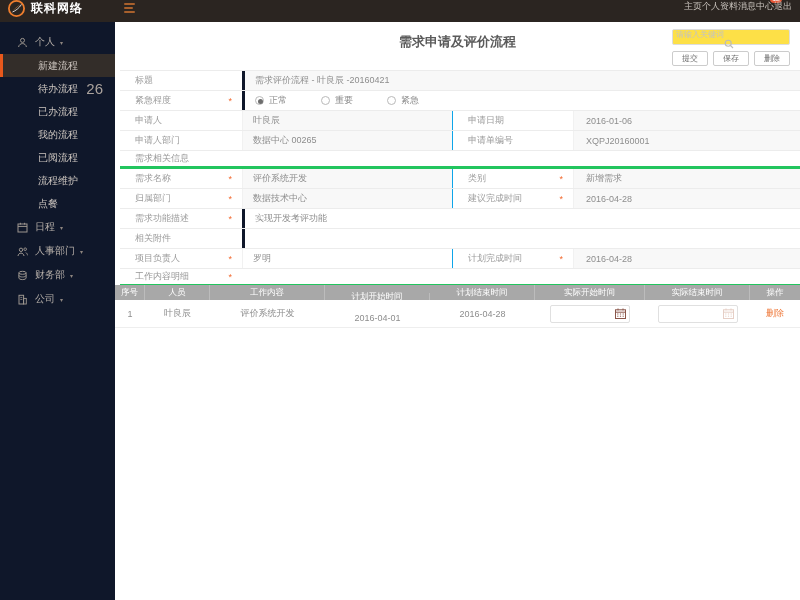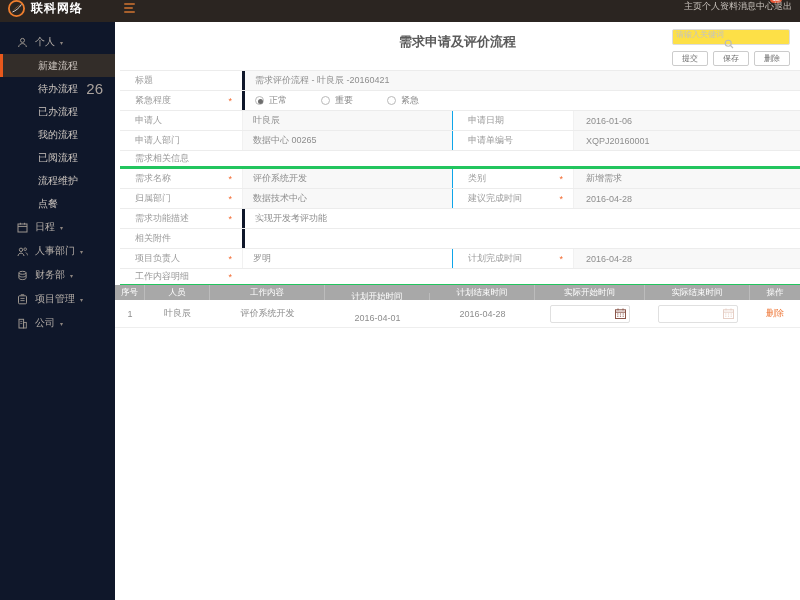--- a/index.html
+++ b/index.html
@@ -154,30 +154,20 @@
       <span>人事部门</span>
       <span class="caret">▾</span>
     </div>
     <div class="side-group-header">
       <svg class="gicon" viewBox="0 0 11 11">
         <ellipse cx="5.5" cy="2.8" rx="3.6" ry="1.5" fill="none" stroke="#9d968f" stroke-width="1"></ellipse>
         <path d="M1.9 2.8v5.2c0 .9 1.6 1.6 3.6 1.6s3.6-.7 3.6-1.6V2.8" fill="none" stroke="#9d968f" stroke-width="1"></path>
         <path d="M1.9 5.4c0 .9 1.6 1.6 3.6 1.6s3.6-.7 3.6-1.6" fill="none" stroke="#9d968f" stroke-width="0.9"></path>
       </svg>
       <span>财务部</span>
-      <span class="caret">▾</span>
-    </div>
-    <div class="side-group-header">
-      <svg class="gicon" viewBox="0 0 11 11">
-        <rect x="1.5" y="1.8" width="8" height="8" rx="1" fill="none" stroke="#9d968f" stroke-width="1"></rect>
-        <line x1="3.4" y1="4.4" x2="7.6" y2="4.4" stroke="#9d968f" stroke-width="0.9"></line>
-        <line x1="3.4" y1="6.6" x2="7.6" y2="6.6" stroke="#9d968f" stroke-width="0.9"></line>
-        <line x1="3.8" y1="0.8" x2="7.2" y2="0.8" stroke="#9d968f" stroke-width="1"></line>
-      </svg>
-      <span>项目管理</span>
       <span class="caret">▾</span>
     </div>
     <div class="side-group-header">
       <svg class="gicon" viewBox="0 0 11 11">
         <rect x="2" y="1.3" width="4.6" height="8.7" fill="none" stroke="#9d968f" stroke-width="1"></rect>
         <rect x="6.6" y="4.4" width="2.7" height="5.6" fill="none" stroke="#9d968f" stroke-width="0.9"></rect>
         <line x1="3.3" y1="3.4" x2="5.3" y2="3.4" stroke="#9d968f" stroke-width="0.8"></line>
         <line x1="3.3" y1="5.4" x2="5.3" y2="5.4" stroke="#9d968f" stroke-width="0.8"></line>
       </svg>
       <span>公司</span>

